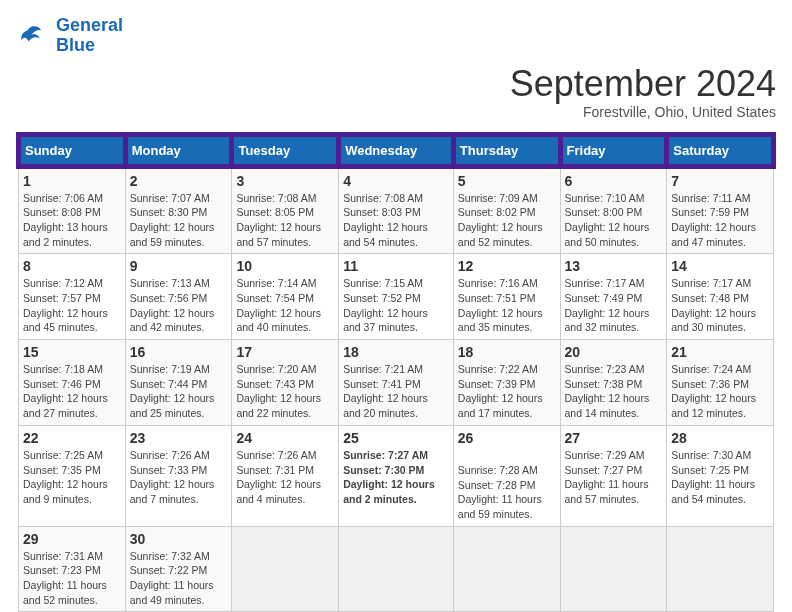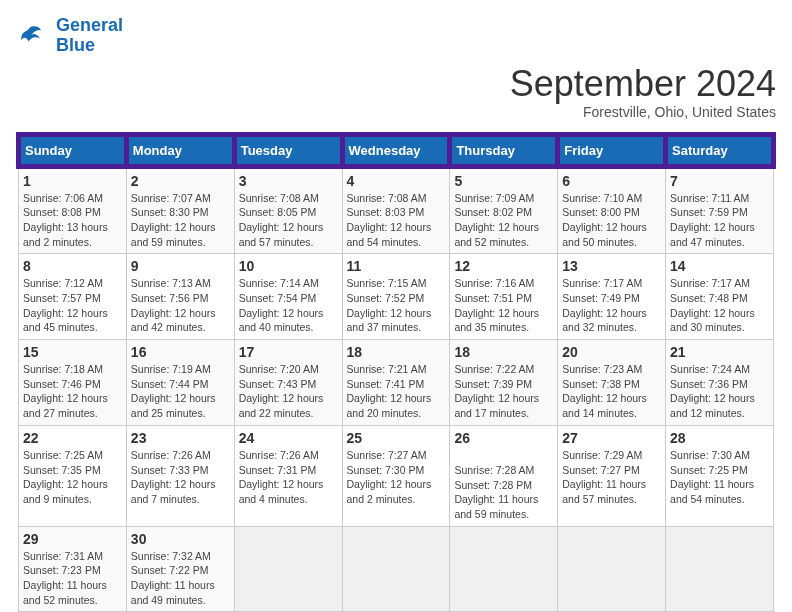--- a/index.html
+++ b/index.html
@@ -290,21 +290,21 @@
         </td>
         <td>
           <span class="day-num">24</span>
           <div class="day-info" style="white-space: pre-line;">Sunrise: 7:26 AM
 Sunset: 7:31 PM
 Daylight: 12 hours
 and 4 minutes.</div>
         </td>
         <td>
           <span class="day-num">25</span>
-          <div class="day-info" style="white-space: pre-line;">Sunrise: 7:27 AM
+          <div class="day-info" style="white-space: pre-line; font-weight: bold;">Sunrise: 7:27 AM
 Sunset: 7:30 PM
 Daylight: 12 hours
 and 2 minutes.</div>
         </td>
         <td>
           <span class="day-num">26</span>
           <div class="day-info" style="white-space: pre-line; margin-top: 17px;">Sunrise: 7:28 AM
 Sunset: 7:28 PM
 Daylight: 11 hours
 and 59 minutes.</div>

